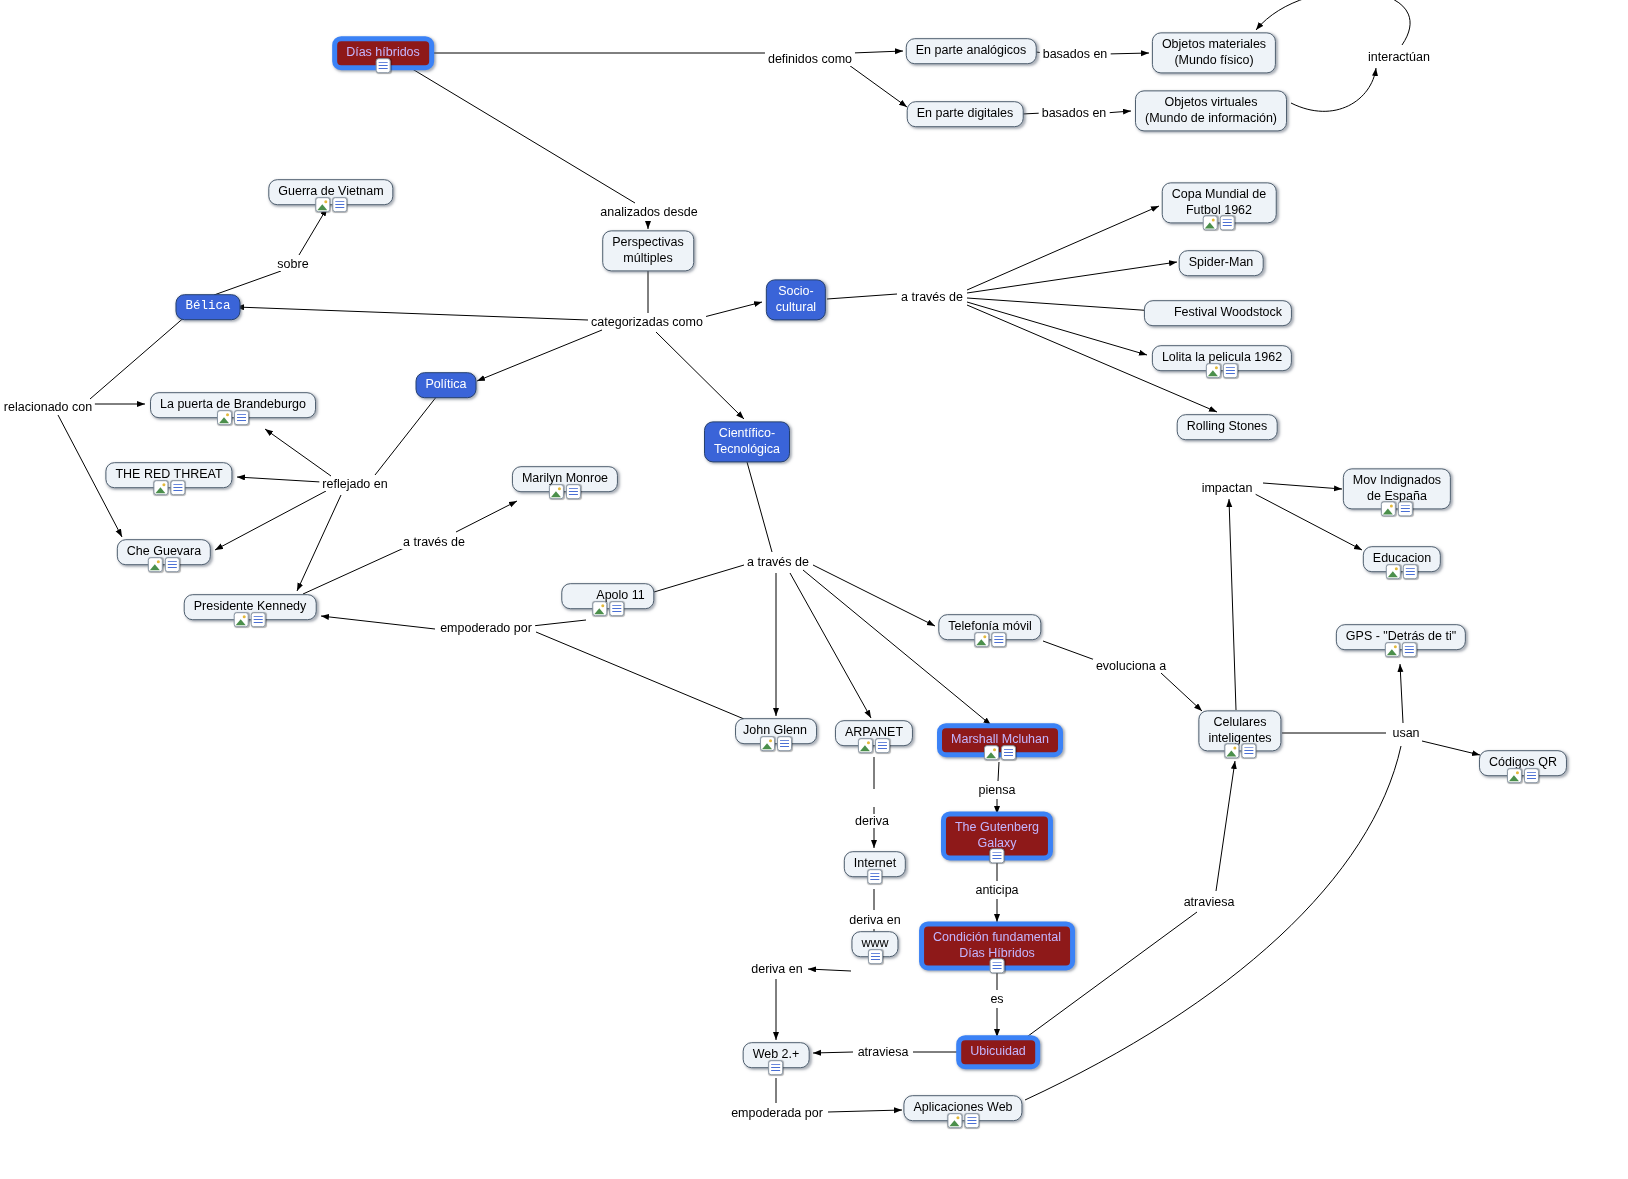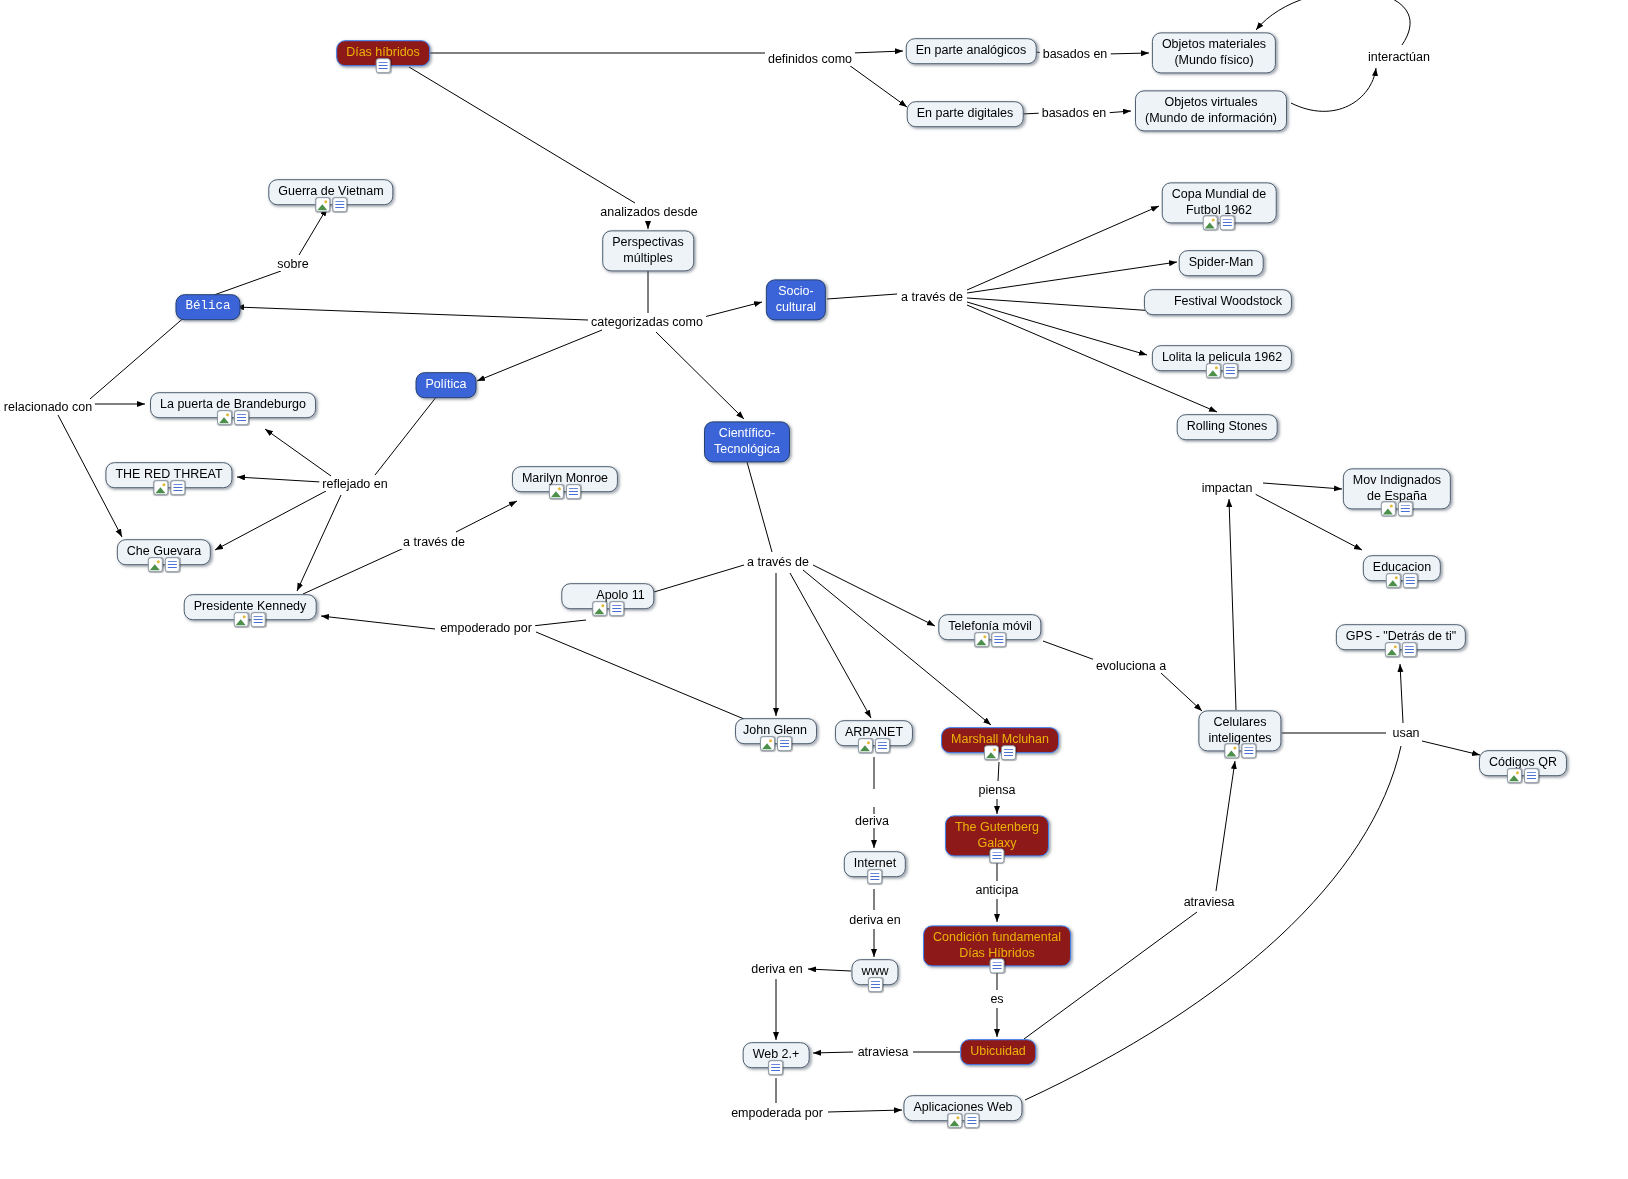--- a/index.html
+++ b/index.html
@@ -11,21 +11,21 @@
     background:#fff;padding:0 3px;font-size:12.5px;color:#000;white-space:nowrap;
   }
   .node{
     position:absolute;transform:translate(-50%,-50%);z-index:3;
     border-radius:9px;padding:4px 9px;font-size:12.5px;text-align:center;
     white-space:pre-line;line-height:1.25;
     box-shadow:1.5px 1.5px 2.5px rgba(90,100,115,.5);
   }
   .node.light{background:var(--node-light-bg,#eef3f8);border:1px solid var(--node-light-border,#4f5f6f);color:#000;}
   .node.blue{background:var(--node-blue-bg,#3a64d8);border:1px solid #26406e;color:#fff;}
-  .node.red{background:var(--node-red-bg,#8e1919);border:1px solid #3b82f6;color:#eab308;}
+  .node.red{background:var(--node-red-bg,#8e1919);border:5px solid #3b82f6;color:#c4b5fd;}
   .icon-row{position:absolute;left:50%;bottom:-8px;transform:translateX(-50%);display:flex;gap:2px;z-index:4;}
   .res-icon{width:13px;height:13px;background:#fff;border:1px solid #8a97a5;border-radius:3px;position:relative;box-shadow:0.5px 0.5px 1px rgba(0,0,0,.3);display:inline-block;}
   .res-icon.image::before{content:"";position:absolute;top:2px;right:2px;width:3px;height:3px;border-radius:50%;background:#e3b93a;}
   .res-icon.image::after{content:"";position:absolute;bottom:1px;left:1px;width:0;height:0;border-left:5px solid transparent;border-right:5px solid transparent;border-bottom:6px solid #4b8f4b;}
   .res-icon.text::after{content:"";position:absolute;left:2px;right:2px;top:3px;height:7px;background:repeating-linear-gradient(to bottom,#4a6fd4 0,#4a6fd4 1px,transparent 1px,transparent 3px);}
 </style>
 </head>
 <body>
 
 <div id="stage">
@@ -117,49 +117,49 @@
 (Mundo de información)</span></div>
     <div class="node light" style="left: 331px; top: 192px;"><span class="node-label">Guerra de Vietnam</span><div class="icon-row"><span class="res-icon image"></span><span class="res-icon text"></span></div></div>
     <div class="node light" style="left: 648px; top: 251px;"><span class="node-label">Perspectivas
 múltiples</span></div>
     <div class="node blue" style="left: 208px; top: 307px; font-family: Liberation Mono, monospace;"><span class="node-label">Bélica</span></div>
     <div class="node blue" style="left: 796px; top: 300px;"><span class="node-label">Socio-
 cultural</span></div>
     <div class="node light" style="left: 1219px; top: 203px;"><span class="node-label">Copa Mundial de
 Futbol 1962</span><div class="icon-row"><span class="res-icon image"></span><span class="res-icon text"></span></div></div>
     <div class="node light" style="left: 1221px; top: 263px;"><span class="node-label">Spider-Man</span></div>
-    <div class="node light" style="left: 1218px; top: 302px; padding-left: 29px;"><span class="node-label">Festival Woodstock</span></div>
+    <div class="node light" style="left: 1218px; top: 313px; padding-left: 29px;"><span class="node-label">Festival Woodstock</span></div>
     <div class="node light" style="left: 1222px; top: 358px;"><span class="node-label">Lolita la pelicula 1962</span><div class="icon-row"><span class="res-icon image"></span><span class="res-icon text"></span></div></div>
     <div class="node light" style="left: 1227px; top: 427px;"><span class="node-label">Rolling Stones</span></div>
     <div class="node blue" style="left: 446px; top: 385px;"><span class="node-label">Política</span></div>
     <div class="node light" style="left: 233px; top: 405px;"><span class="node-label">La puerta de Brandeburgo</span><div class="icon-row"><span class="res-icon image"></span><span class="res-icon text"></span></div></div>
     <div class="node light" style="left: 169px; top: 475px;"><span class="node-label">THE RED THREAT</span><div class="icon-row"><span class="res-icon image"></span><span class="res-icon text"></span></div></div>
     <div class="node light" style="left: 565px; top: 479px;"><span class="node-label">Marilyn Monroe</span><div class="icon-row"><span class="res-icon image"></span><span class="res-icon text"></span></div></div>
     <div class="node blue" style="left: 747px; top: 442px;"><span class="node-label">Científico-
 Tecnológica</span></div>
     <div class="node light" style="left: 1397px; top: 489px;"><span class="node-label">Mov Indignados
 de España</span><div class="icon-row"><span class="res-icon image"></span><span class="res-icon text"></span></div></div>
-    <div class="node light" style="left: 1402px; top: 559px; margin-top: 9px;"><span class="node-label">Educacion</span><div class="icon-row"><span class="res-icon image"></span><span class="res-icon text"></span></div></div>
+    <div class="node light" style="left: 1402px; top: 559px;"><span class="node-label">Educacion</span><div class="icon-row"><span class="res-icon image"></span><span class="res-icon text"></span></div></div>
     <div class="node light" style="left: 164px; top: 552px;"><span class="node-label">Che Guevara</span><div class="icon-row"><span class="res-icon image"></span><span class="res-icon text"></span></div></div>
     <div class="node light" style="left: 250px; top: 607px;"><span class="node-label">Presidente Kennedy</span><div class="icon-row"><span class="res-icon image"></span><span class="res-icon text"></span></div></div>
     <div class="node light" style="left: 608px; top: 596px; padding-left: 34px;"><span class="node-label">Apolo 11</span><div class="icon-row"><span class="res-icon image"></span><span class="res-icon text"></span></div></div>
     <div class="node light" style="left: 990px; top: 627px;"><span class="node-label">Telefonía móvil</span><div class="icon-row"><span class="res-icon image"></span><span class="res-icon text"></span></div></div>
     <div class="node light" style="left: 1401px; top: 637px;"><span class="node-label">GPS - "Detrás de ti"</span><div class="icon-row"><span class="res-icon image"></span><span class="res-icon text"></span></div></div>
     <div class="node light" style="left: 776px; top: 731px; padding-left: 7px;"><span class="node-label">John Glenn</span><div class="icon-row"><span class="res-icon image"></span><span class="res-icon text"></span></div></div>
     <div class="node light" style="left: 874px; top: 733px;"><span class="node-label">ARPANET</span><div class="icon-row"><span class="res-icon image"></span><span class="res-icon text"></span></div></div>
     <div class="node red" style="left: 1000px; top: 740px;"><span class="node-label">Marshall Mcluhan</span><div class="icon-row"><span class="res-icon image"></span><span class="res-icon text"></span></div></div>
     <div class="node light" style="left: 1240px; top: 731px;"><span class="node-label">Celulares
 inteligentes</span><div class="icon-row"><span class="res-icon image"></span><span class="res-icon text"></span></div></div>
     <div class="node light" style="left: 1523px; top: 763px;"><span class="node-label">Códigos QR</span><div class="icon-row"><span class="res-icon image"></span><span class="res-icon text"></span></div></div>
     <div class="node red" style="left: 997px; top: 836px;"><span class="node-label">The Gutenberg
 Galaxy</span><div class="icon-row"><span class="res-icon text"></span></div></div>
     <div class="node light" style="left: 875px; top: 864px;"><span class="node-label">Internet</span><div class="icon-row"><span class="res-icon text"></span></div></div>
     <div class="node red" style="left: 997px; top: 946px;"><span class="node-label">Condición fundamental
 Días Híbridos</span><div class="icon-row"><span class="res-icon text"></span></div></div>
-    <div class="node light" style="left: 875px; top: 972px;"><span class="node-label">www</span><div class="icon-row"><span class="res-icon text"></span></div></div>
+    <div class="node light" style="left: 875px; top: 944px;"><span class="node-label">www</span><div class="icon-row"><span class="res-icon text"></span></div></div>
     <div class="node light" style="left: 776px; top: 1055px;"><span class="node-label">Web 2.+</span><div class="icon-row"><span class="res-icon text"></span></div></div>
     <div class="node red" style="left: 998px; top: 1052px;"><span class="node-label">Ubicuidad</span></div>
     <div class="node light" style="left: 963px; top: 1108px;"><span class="node-label">Aplicaciones Web</span><div class="icon-row"><span class="res-icon image"></span><span class="res-icon text"></span></div></div>
     <div class="edge-label" style="left: 810px; top: 53px; margin-top: 6px;">definidos como</div>
     <div class="edge-label" style="left: 1075px; top: 54px;">basados en</div>
     <div class="edge-label" style="left: 1399px; top: 57px;">interactúan</div>
     <div class="edge-label" style="left: 1074px; top: 113px;">basados en</div>
     <div class="edge-label" style="left: 649px; top: 212px;">analizados desde</div>
     <div class="edge-label" style="left: 293px; top: 264px;">sobre</div>
     <div class="edge-label" style="left: 932px; top: 297px;">a través de</div>

